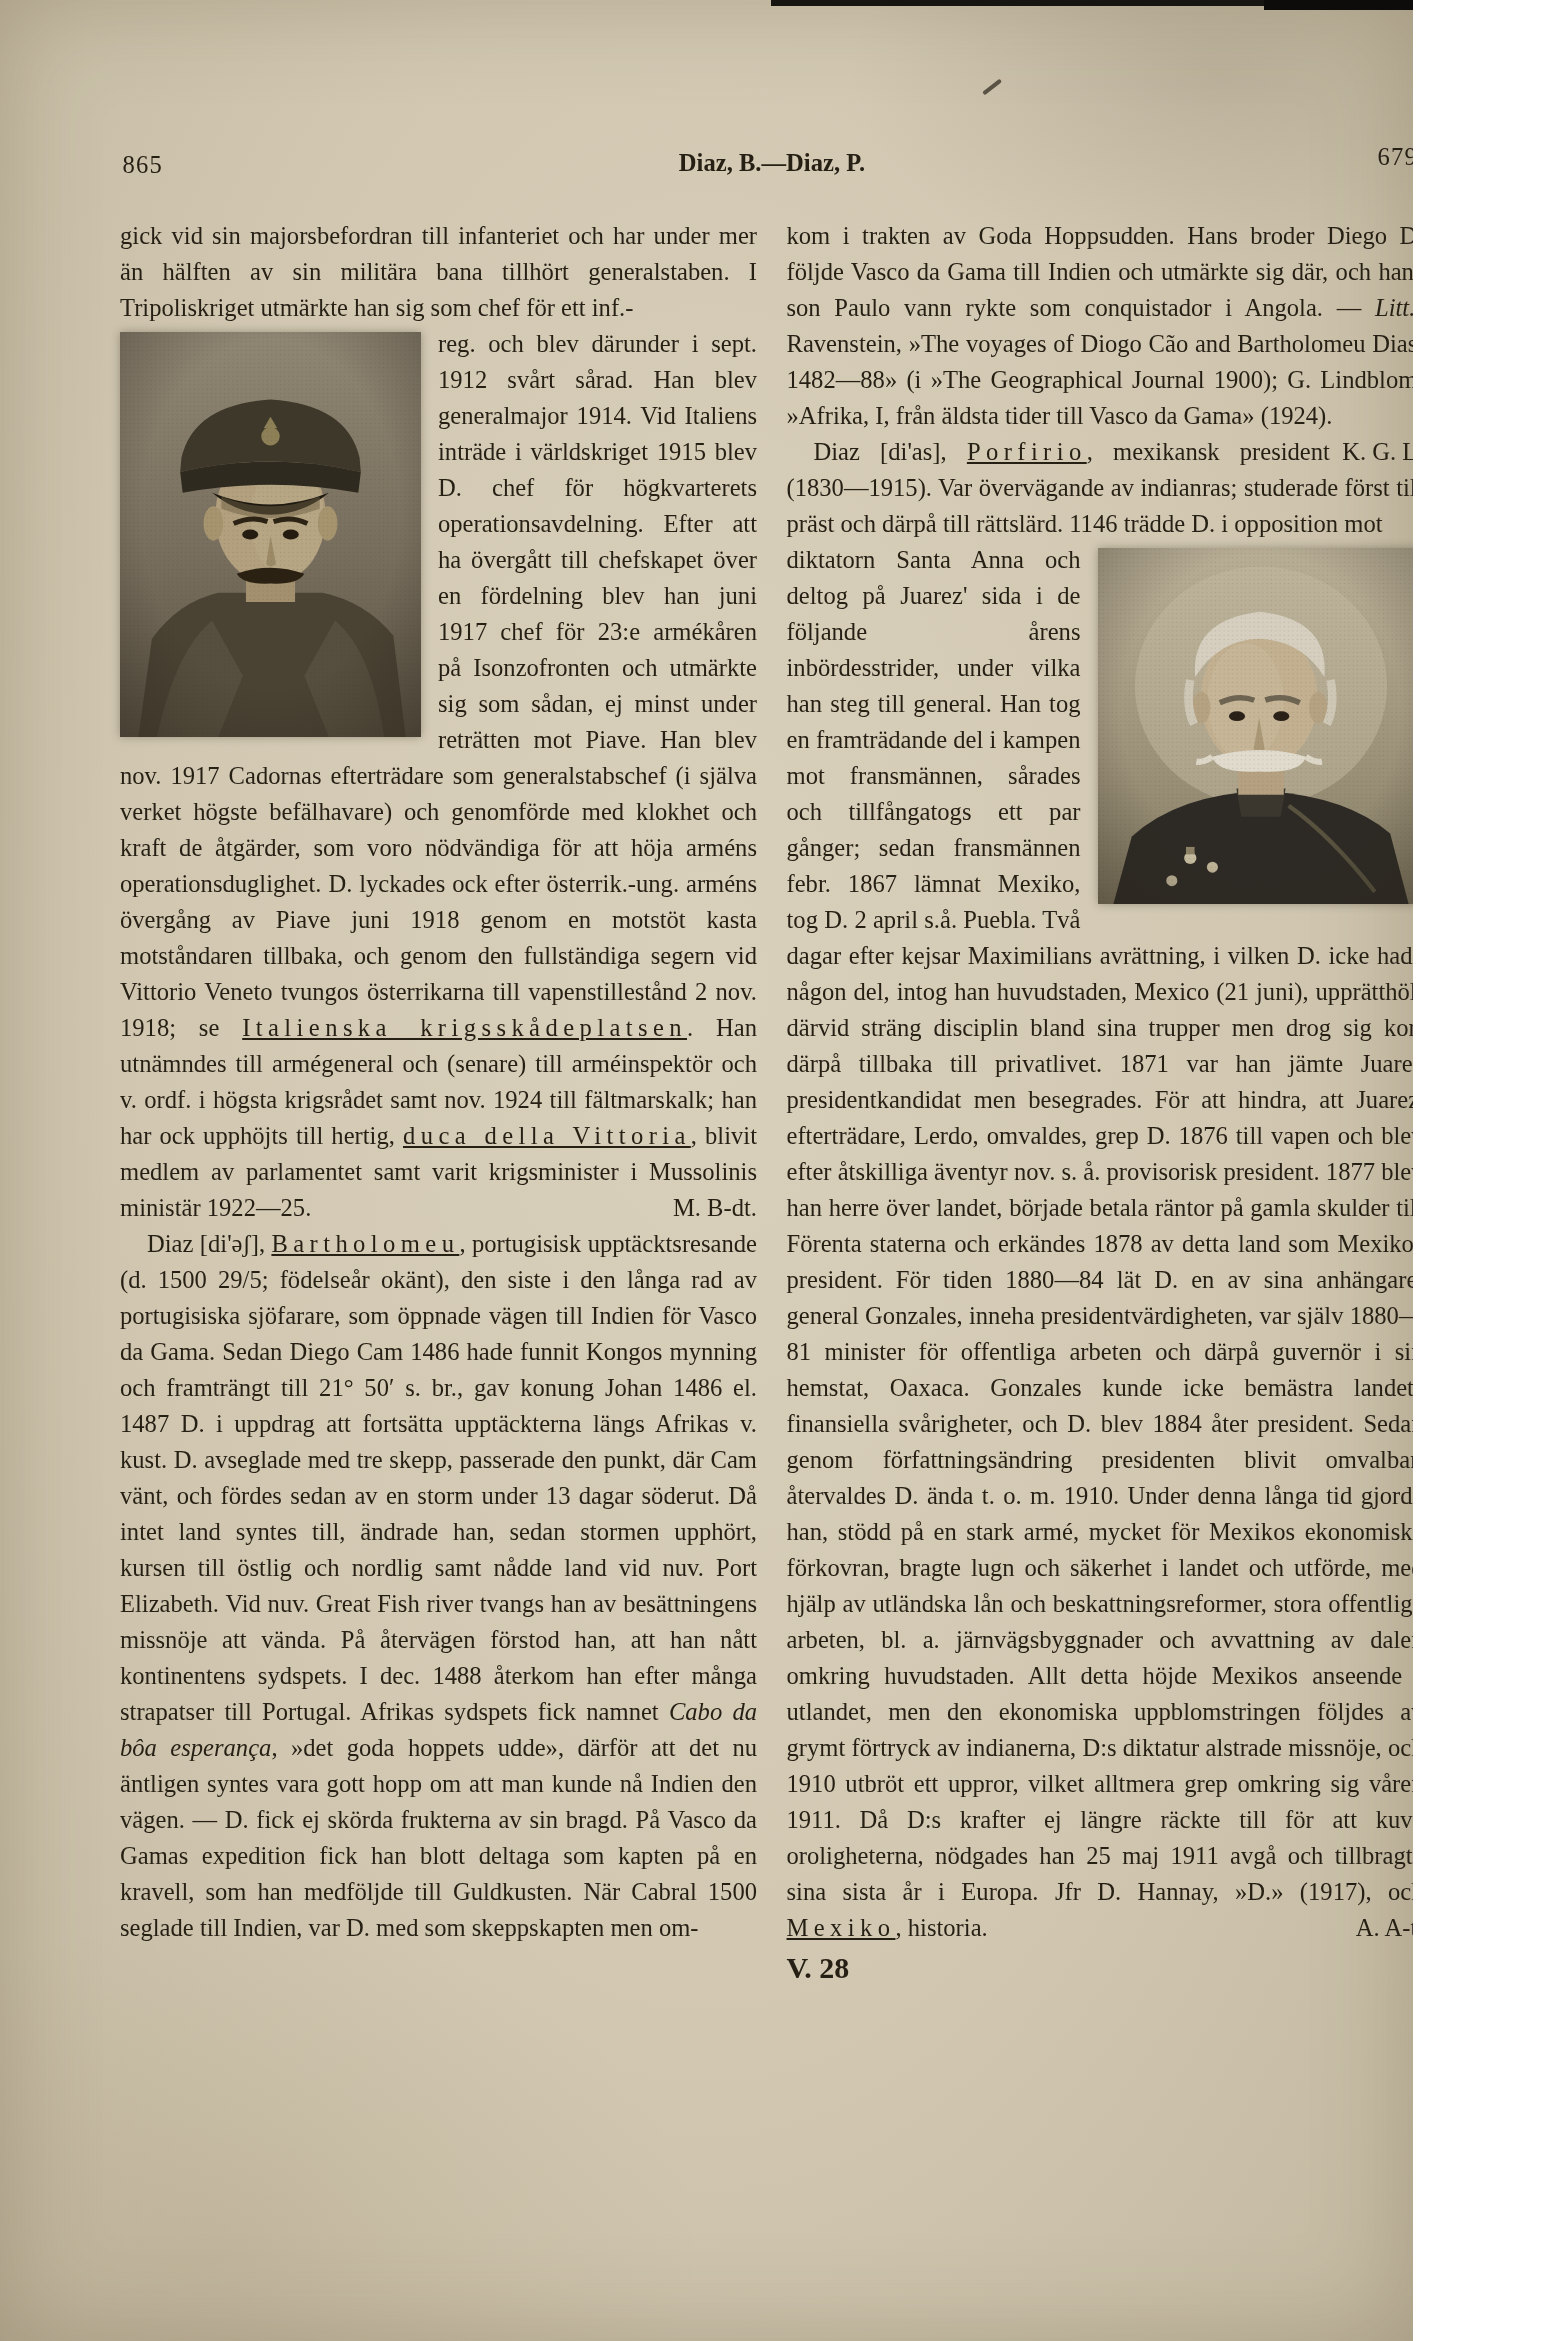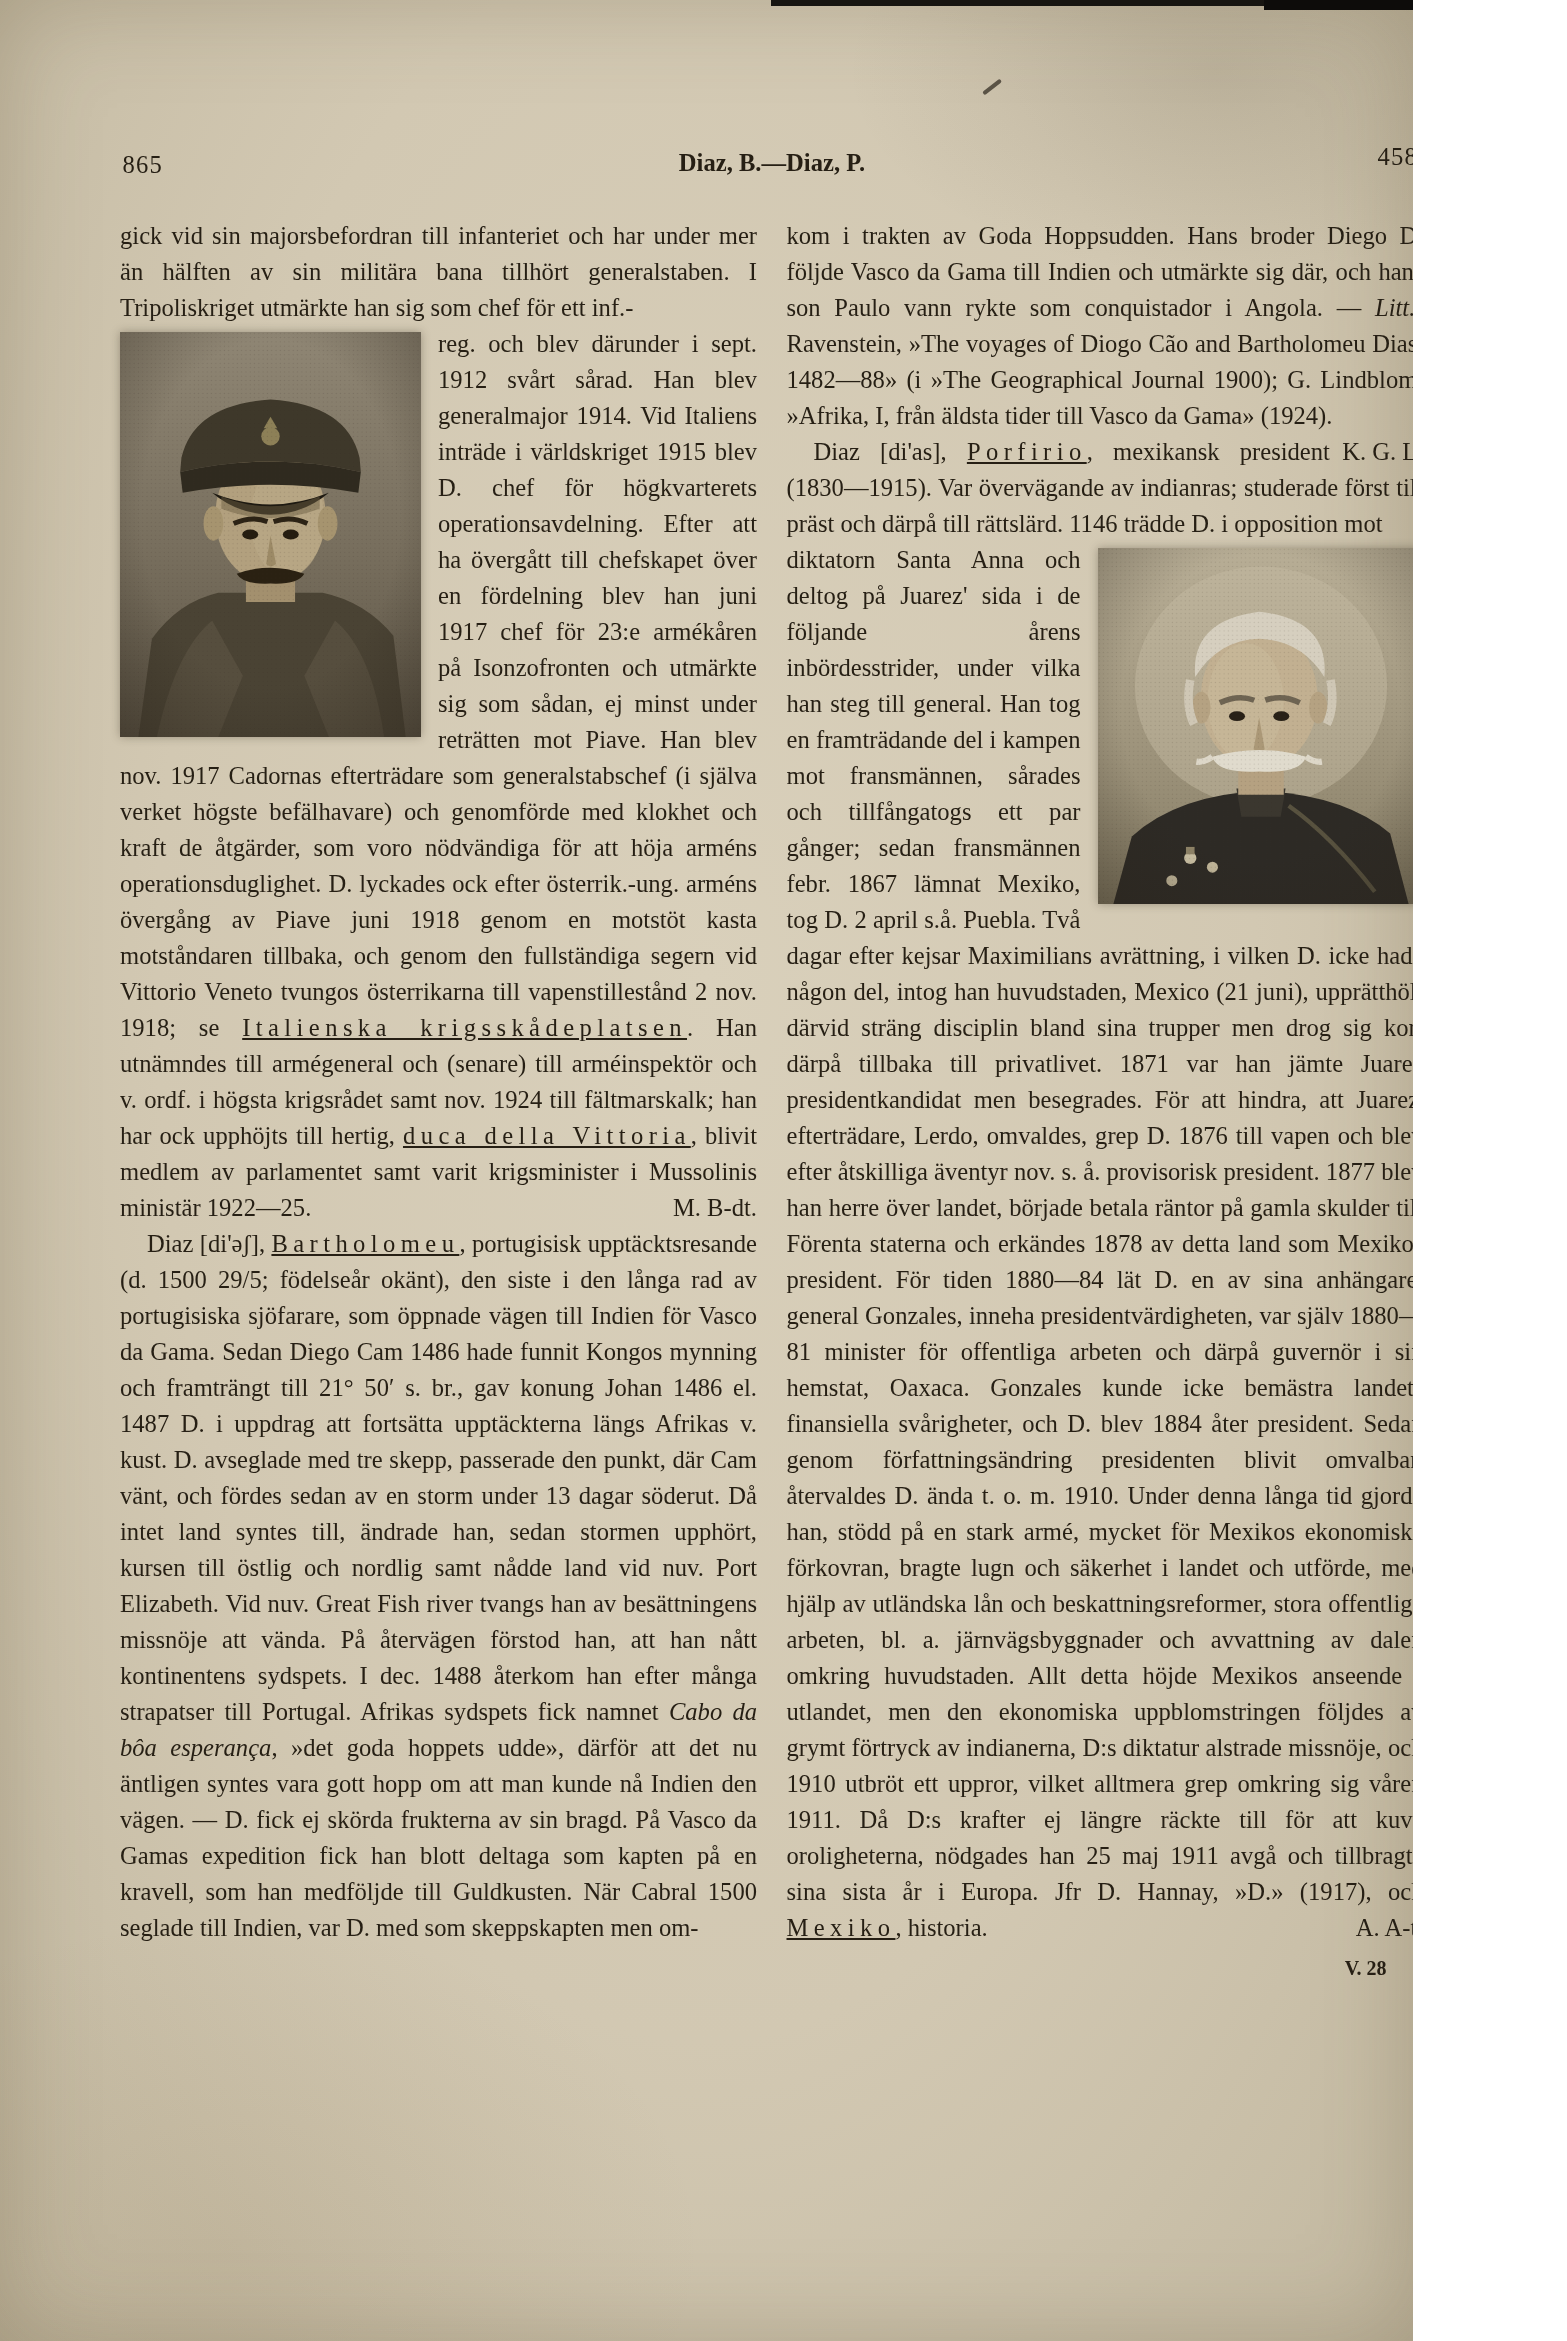--- a/index.html
+++ b/index.html
@@ -42,37 +42,37 @@
   .photo svg { display: block; width: 100%; height: 100%; }
   .photo-left  { float: left;  width: 301px; height: 405px; margin: 6.1px 17px 8.6px 0; }
   .photo-right { float: right; width: 326px; height: 356px; margin: 6.1px 0 8.6px 17px; }
 
   .run-normal { }
   .run-bold { font-weight: normal; }
   .run-italic { font-style: italic; }
   .run-spaced { letter-spacing: 0.22em; text-decoration: underline; }
   .run-signature { float: right; font-weight: normal; padding-left: 12.3px; }
 
-  .volume-marker { text-align: right; padding-right: 37px; font-weight: bold; font-size: 20px; margin-top: 3.7px; }
+  .volume-marker { padding-right: 37px; font-weight: bold; font-size: 30px; margin-top: 3.7px; }
 </style>
 </head>
 <body>
 
 <div class="page">
 
   <div class="artifact-bar-1"></div>
   <div class="artifact-bar-2"></div>
   <div class="artifact-mark"></div>
 
   <div class="content">
 
     <div class="page-header">
       <span class="pageno-left">865</span>
       <span class="running-title">Diaz, B.—Diaz, P.</span>
-      <span class="pageno-right">458</span>
+      <span class="pageno-right">679</span>
     </div>
 
     <div class="columns">
 
       <div class="col">
 
         <p class="para"><span class="run run-normal">gick vid sin majorsbefordran till infanteriet och har under mer än hälften av sin militära bana tillhört generalstaben. I Tripoliskriget utmärkte han sig som chef för ett inf.-</span></p>
 
         <div class="para">
           <span class="photo photo-left" role="img" aria-label="portrait-photo-military-officer-with-peaked-cap">

